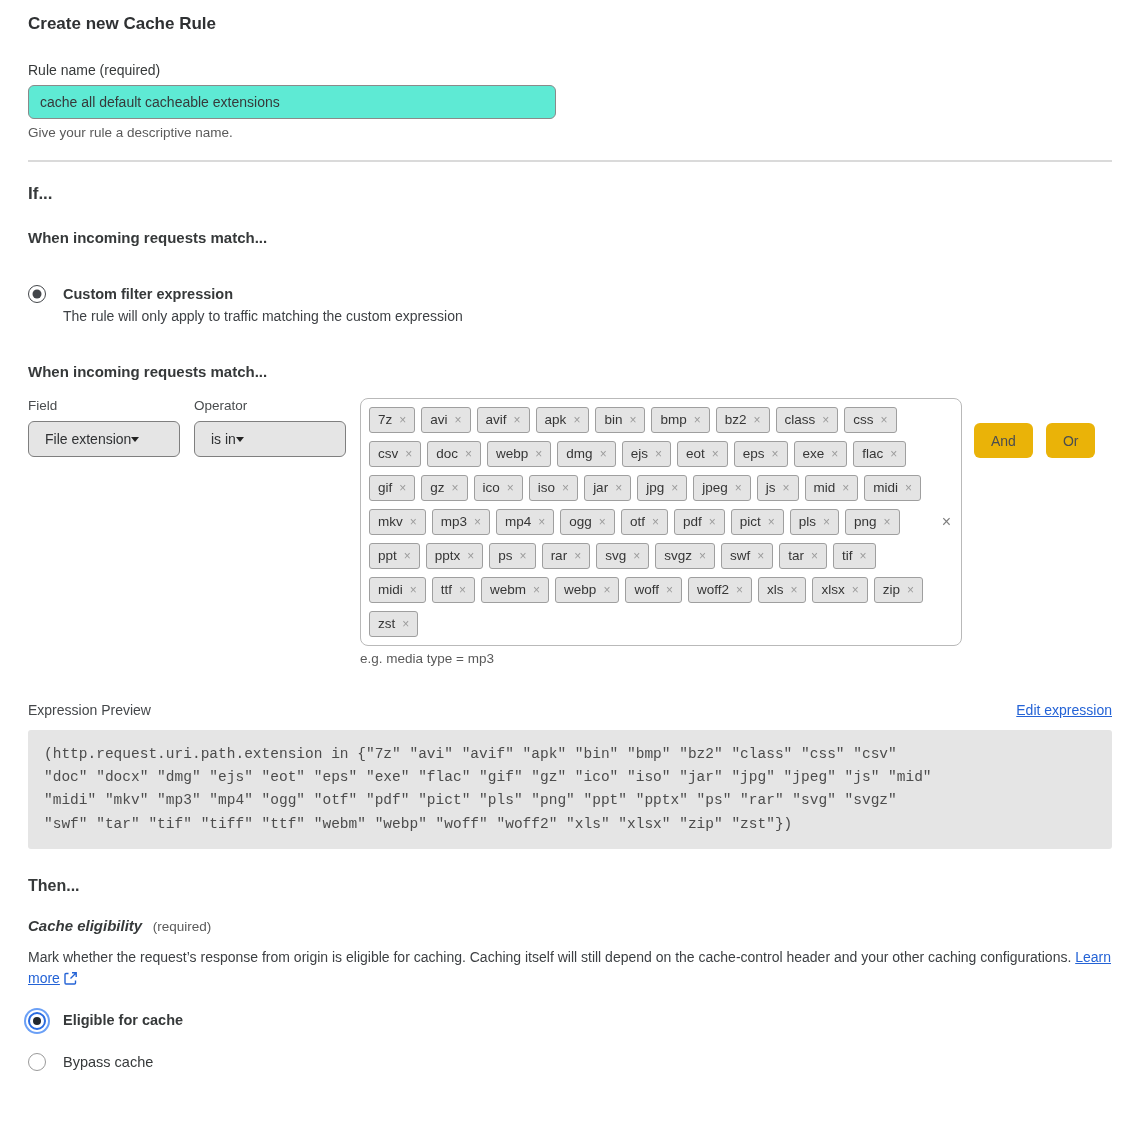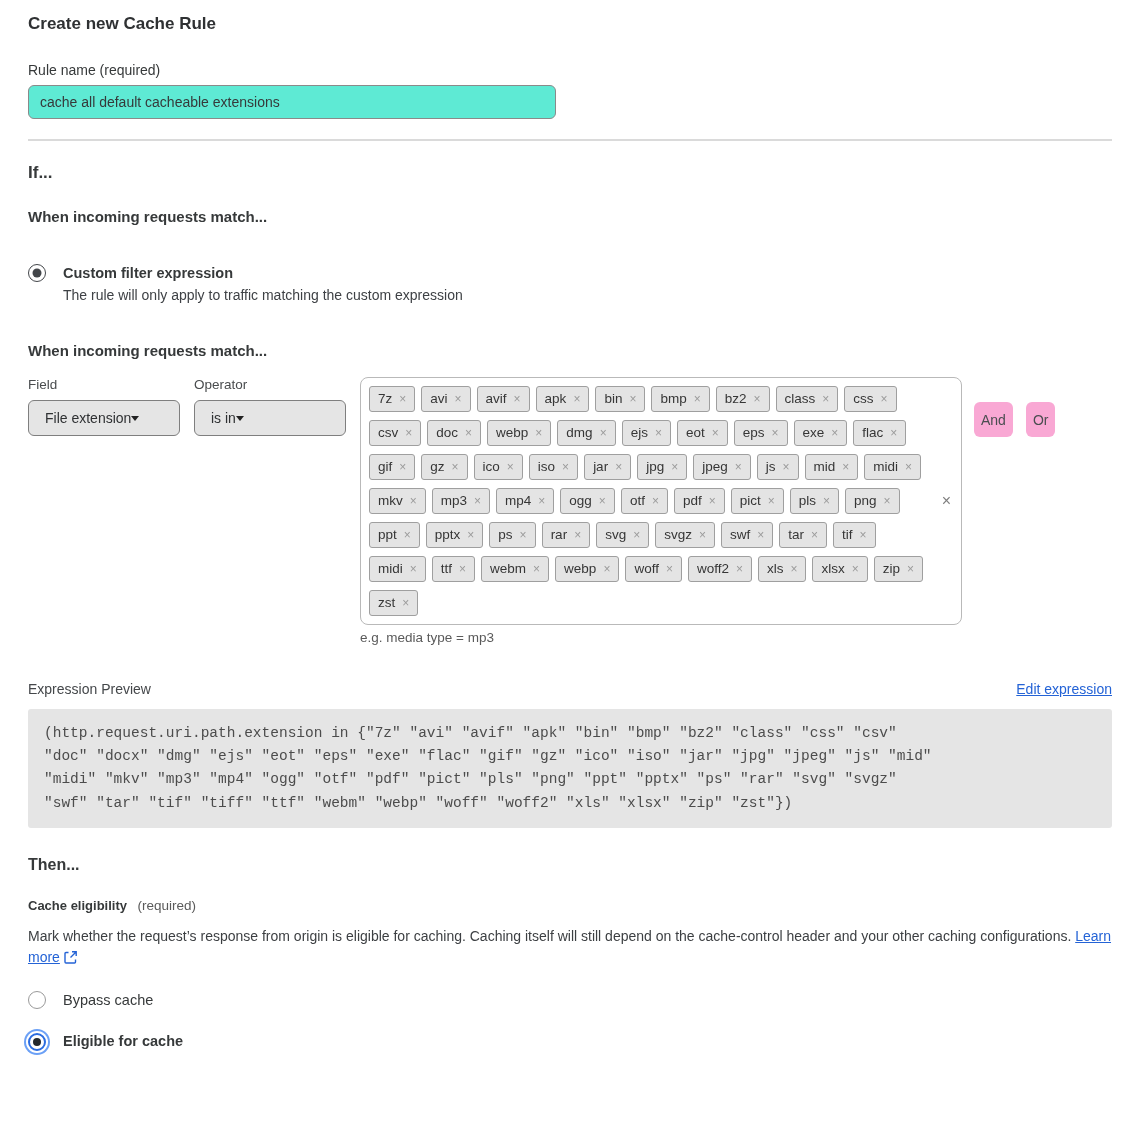--- a/index.html
+++ b/index.html
@@ -78,51 +78,52 @@
   .tag {
     background:#e4e4e4; border:1px solid #9f9f9f; border-radius:3px;
     padding:3px 8px 4px 8px; font-size:13.5px; color:#363636;
     display:inline-flex; align-items:center; height:26px; white-space:nowrap;
   }
   .tag-x { color:#9b9b9b; font-size:12px; margin-left:7px; cursor:pointer; line-height:1; }
   .clear-x { align-self:center; color:#7e7e7e; font-size:16px; margin:0 2px 0 8px; cursor:pointer; }
 
   .conn-buttons { display:flex; margin-left:12px; }
   .btn-gray {
-    background:#f9a8d4; border:none; border-radius:6px;
-    font-size:14px; color:#4a4d50; padding:0 7px; height:35px;
+    background:#eab308; border:none; border-radius:6px;
+    font-size:14px; color:#4a4d50; padding:0 17px; height:35px;
     font-family:"Liberation Sans", sans-serif; cursor:pointer; margin-right:13px;
   }
 
   .preview-header { display:flex; justify-content:space-between; align-items:baseline; margin-top:36px; }
   .preview-label { font-size:14px; color:#44474a; }
   .link { color:#2463d6; text-decoration:underline; font-size:14px; cursor:pointer; }
   .code-block {
     margin-top:12px; background:#e5e5e5; border-radius:3px;
     padding:13px 16px; font-family:"Liberation Mono", "DejaVu Sans Mono", monospace;
     font-size:14.5px; line-height:1.6; color:#4c4c4c; white-space:pre-wrap;
   }
 
   .h-then { font-size:16px; font-weight:bold; margin-top:28px; }
   .eligibility-head { margin-top:22px; }
-  .eligibility-label { font-size:13px; font-weight:bold; }
+  .eligibility-label { font-size:15px; font-weight:bold;font-style:italic; }
   .required-note { font-size:13.5px; color:#5a5a5a; font-weight:normal; margin-left:6px; }
   .eligibility-desc { font-size:14px; line-height:21px; color:#3c3f42; margin-top:12px; max-width:1084px; }
   .ext-icon { vertical-align:-2px; margin-left:4px; }
   .opt-simple { margin-top:22px; }
 </style>
 </head>
 <body>
 
 <div class="container">
 
   <div class="page-title">Create new Cache Rule</div>
 
   <div class="field-label">Rule name (required)</div>
   <input class="text-input" type="text" value="cache all default cacheable extensions" style="">
+  <div class="helper">Give your rule a descriptive name.</div>
 
   <hr class="divider">
 
   <div class="h-if">If...</div>
   <div class="h-sub">When incoming requests match...</div>
 
 
   <div class="radio-option gap-lg">
     <span class="radio selected"></span>
     <span class="radio-texts">
@@ -402,29 +403,29 @@
     <span class="required-note">(required)</span>
   </div>
 
   <div class="eligibility-desc">
     <span>Mark whether the request’s response from origin is eligible for caching. Caching itself will still depend on the cache-control header and your other caching configurations. </span><a class="link">Learn more</a><svg class="ext-icon" width="13" height="13" viewBox="0 0 13 13" fill="none">
         <path d="M4.5 1.5 H2 A1 1 0 0 0 1 2.5 V11 A1 1 0 0 0 2 12 H10.5 A1 1 0 0 0 11.5 11 V8.5" stroke="#2463d6" stroke-width="1.4" fill="none"></path>
         <path d="M6.5 6.5 L12 1 M8 .8 H12.2 V5" stroke="#2463d6" stroke-width="1.4" fill="none"></path>
       </svg>
   </div>
 
+  <div class="radio-option" style="margin-top:21px;">
+    <span class="radio selected-blue"></span>
+    <span class="radio-texts">
+      <div class="radio-label">Eligible for cache</div>
+    </span>
+  </div>
+
   <div class="radio-option opt-simple">
     <span class="radio"></span>
     <span class="radio-texts">
       <div class="radio-label normal">Bypass cache</div>
     </span>
   </div>
 
-  <div class="radio-option" style="margin-top:21px;">
-    <span class="radio selected-blue"></span>
-    <span class="radio-texts">
-      <div class="radio-label">Eligible for cache</div>
-    </span>
-  </div>
-
   
 
 </div>
 
 </body></html>

